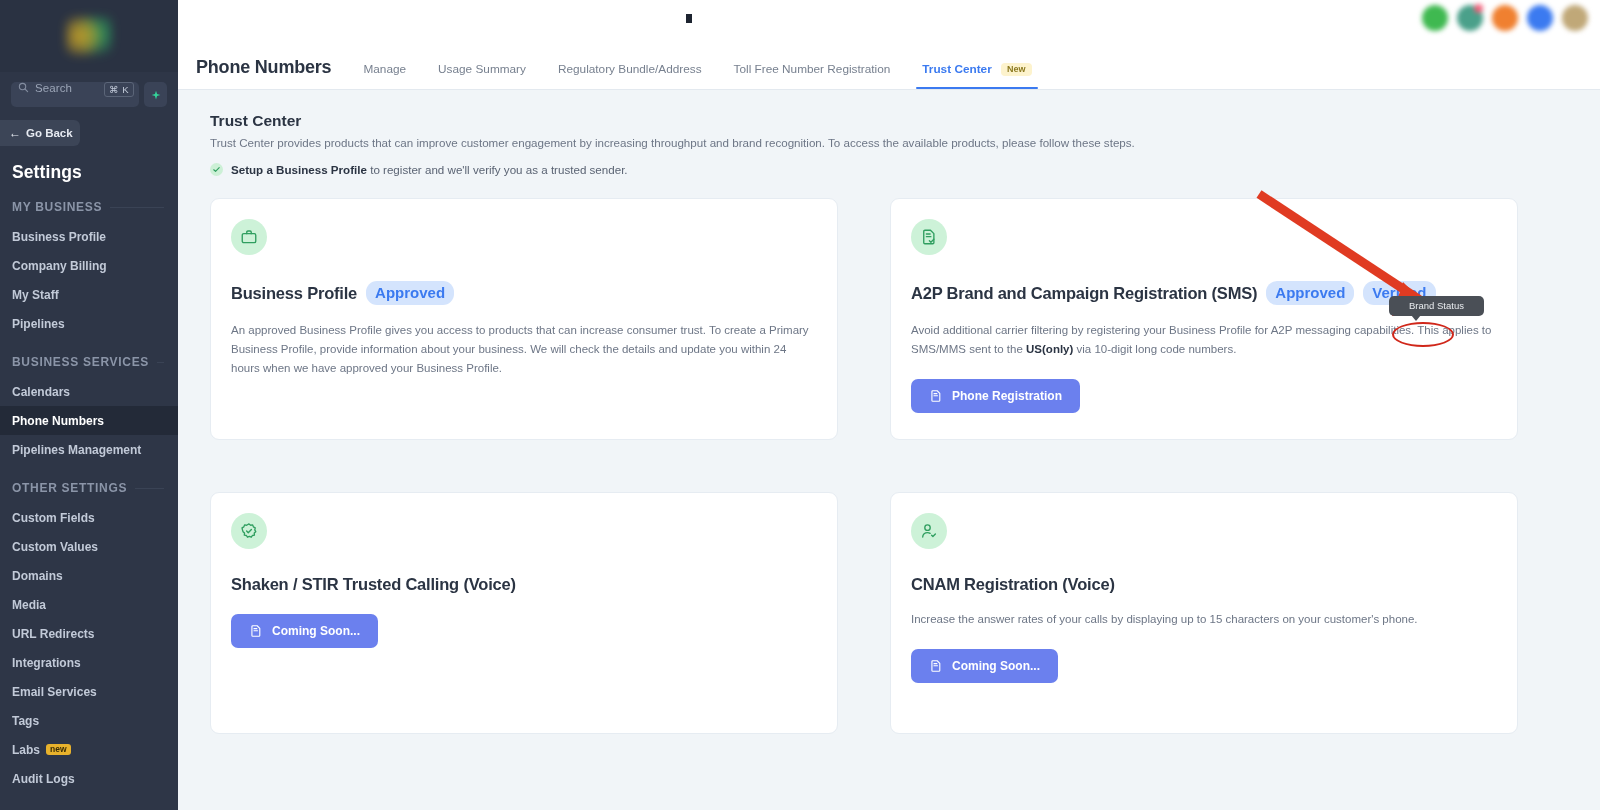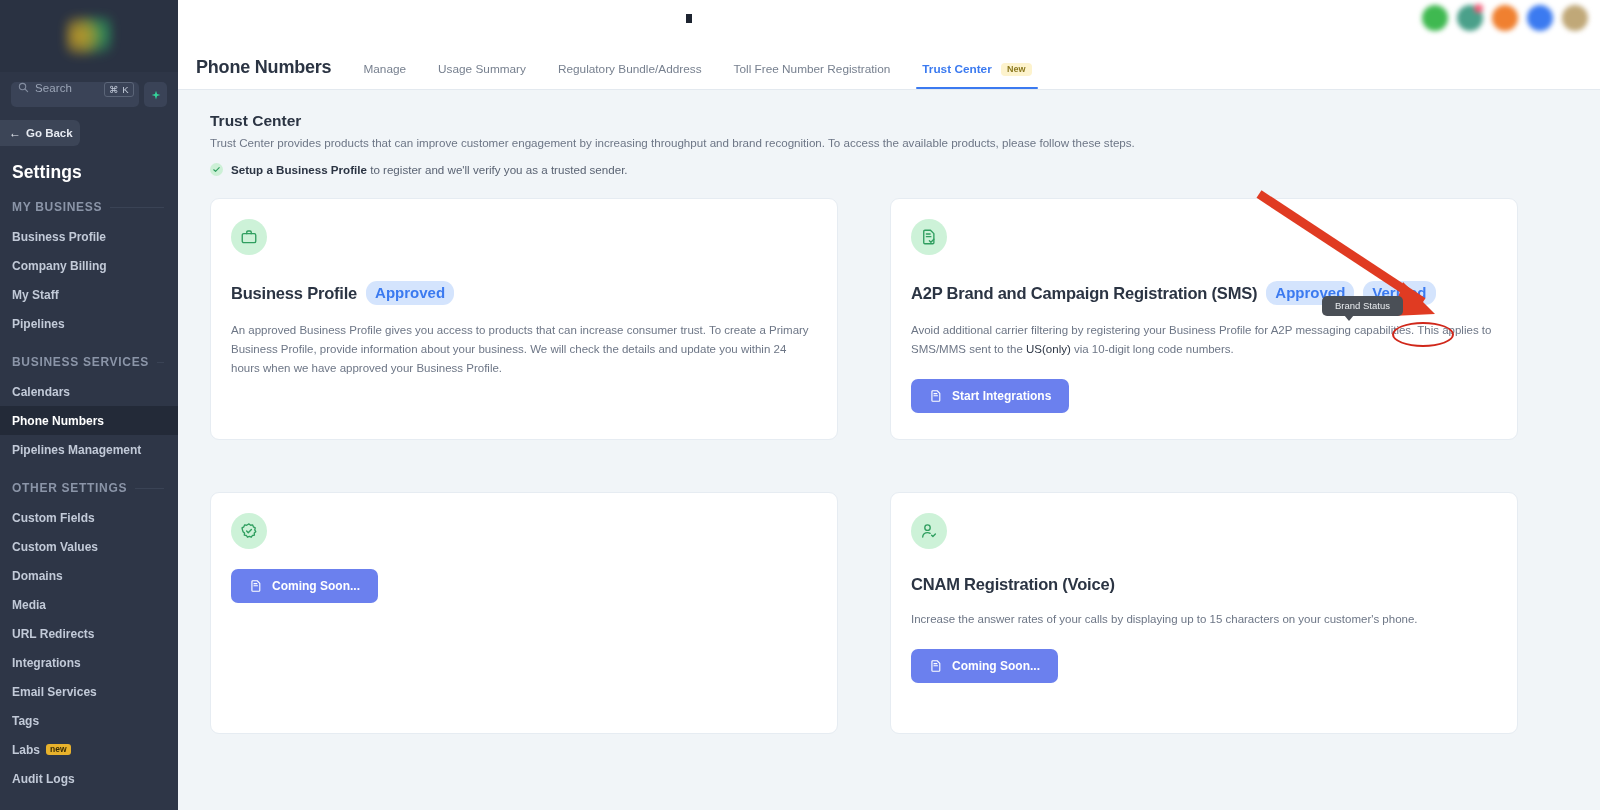--- a/index.html
+++ b/index.html
@@ -178,36 +178,36 @@
   .pill {
     background: #d4e4fd; color: #3b7af0;
     font-size: 15px; font-weight: 700;
     border-radius: 11px; padding: 3px 9px; line-height: 1.2;
     white-space: nowrap;
   }
   .card-desc {
     margin-top: 16px; font-size: 11.5px; line-height: 1.65; color: #6d7686;
     max-width: 590px;
   }
-  .card-desc b { color: #2b3443; font-weight: 400; }
+  .card-desc b { color: #2b3443; font-weight: 700; }
   .btn {
     margin-top: 20px;
     display: inline-flex; align-items: center; gap: 9px;
     background: #6b80ee; color: #ffffff;
     border-radius: 7px; padding: 10px 18px;
     font-size: 12px; font-weight: 700;
   }
   .btn svg { width: 14px; height: 14px; }
 
   
   .tooltip {
-    position: absolute; left: 1144px; top: 296px;
+    position: absolute; left: 1211px; top: 296px;
     background: #4a4f56; color: #e9ecef;
     font-size: 9.5px; border-radius: 5px;
-    padding: 5px 13px; line-height: 1; white-space: nowrap;
+    padding: 5px 20px; line-height: 1; white-space: nowrap;
     z-index: 40;
   }
   .tooltip::after {
     content: ""; position: absolute; left: 22px; bottom: -5px;
     border-left: 5px solid transparent; border-right: 5px solid transparent;
     border-top: 6px solid #4a4f56;
   }
   .ring {
     position: absolute; left: 1214px; top: 322px;
     width: 62px; height: 25px; border: 2.6px solid #d0271a;
@@ -389,30 +389,33 @@
             <span class="card-title">A2P Brand and Campaign Registration (SMS)</span>
             <span class="pill">Approved</span>
             <span class="pill">Verified</span>
           </div>
           <p class="card-desc"><span>Avoid additional carrier filtering by registering your Business Profile for A2P messaging capabilities. This applies to SMS/MMS sent to the </span><b>US(only)</b><span> via 10-digit long code numbers.</span></p>
           <div class="btn">
             <svg viewBox="0 0 24 24" fill="none" stroke="#ffffff" stroke-width="1.9" stroke-linecap="round" stroke-linejoin="round">
               <path d="M14 3H6.5A1.5 1.5 0 0 0 5 4.5v15A1.5 1.5 0 0 0 6.5 21H17a1.5 1.5 0 0 0 1.5-1.5V7.5z"></path>
                 <path d="M8.5 8h5M8.5 11.5h6"></path>
             </svg>
-            <span>Start Integrations</span>
+            <span>Phone Registration</span>
           </div>
         </section>
 
         <section class="card">
           <div class="card-icon">
             <svg viewBox="0 0 24 24" fill="none" stroke="#2f9e5f" stroke-width="1.8" stroke-linecap="round" stroke-linejoin="round">
               <path d="M12 2.6l2.2 1.7 2.7-.4 1 2.6 2.4 1.3-.6 2.7 1.3 2.4-2 1.9.2 2.7-2.7.5-1.5 2.3-2.5-1-2.5 1-1.5-2.3-2.7-.5.2-2.7-2-1.9L3.3 10.5 2.7 7.8 5.1 6.5l1-2.6 2.7.4z"></path>
               <path d="M8.8 12.1l2.2 2.2 4.2-4.4"></path>
             </svg>
+          </div>
+          <div class="card-title-row">
+            <span class="card-title">Shaken / STIR Trusted Calling (Voice)</span>
           </div>
           <div class="btn">
             <svg viewBox="0 0 24 24" fill="none" stroke="#ffffff" stroke-width="1.9" stroke-linecap="round" stroke-linejoin="round">
               <path d="M14 3H6.5A1.5 1.5 0 0 0 5 4.5v15A1.5 1.5 0 0 0 6.5 21H17a1.5 1.5 0 0 0 1.5-1.5V7.5z"></path>
                 <path d="M8.5 8h5M8.5 11.5h6"></path>
             </svg>
             <span>Coming Soon...</span>
           </div>
         </section>
 

